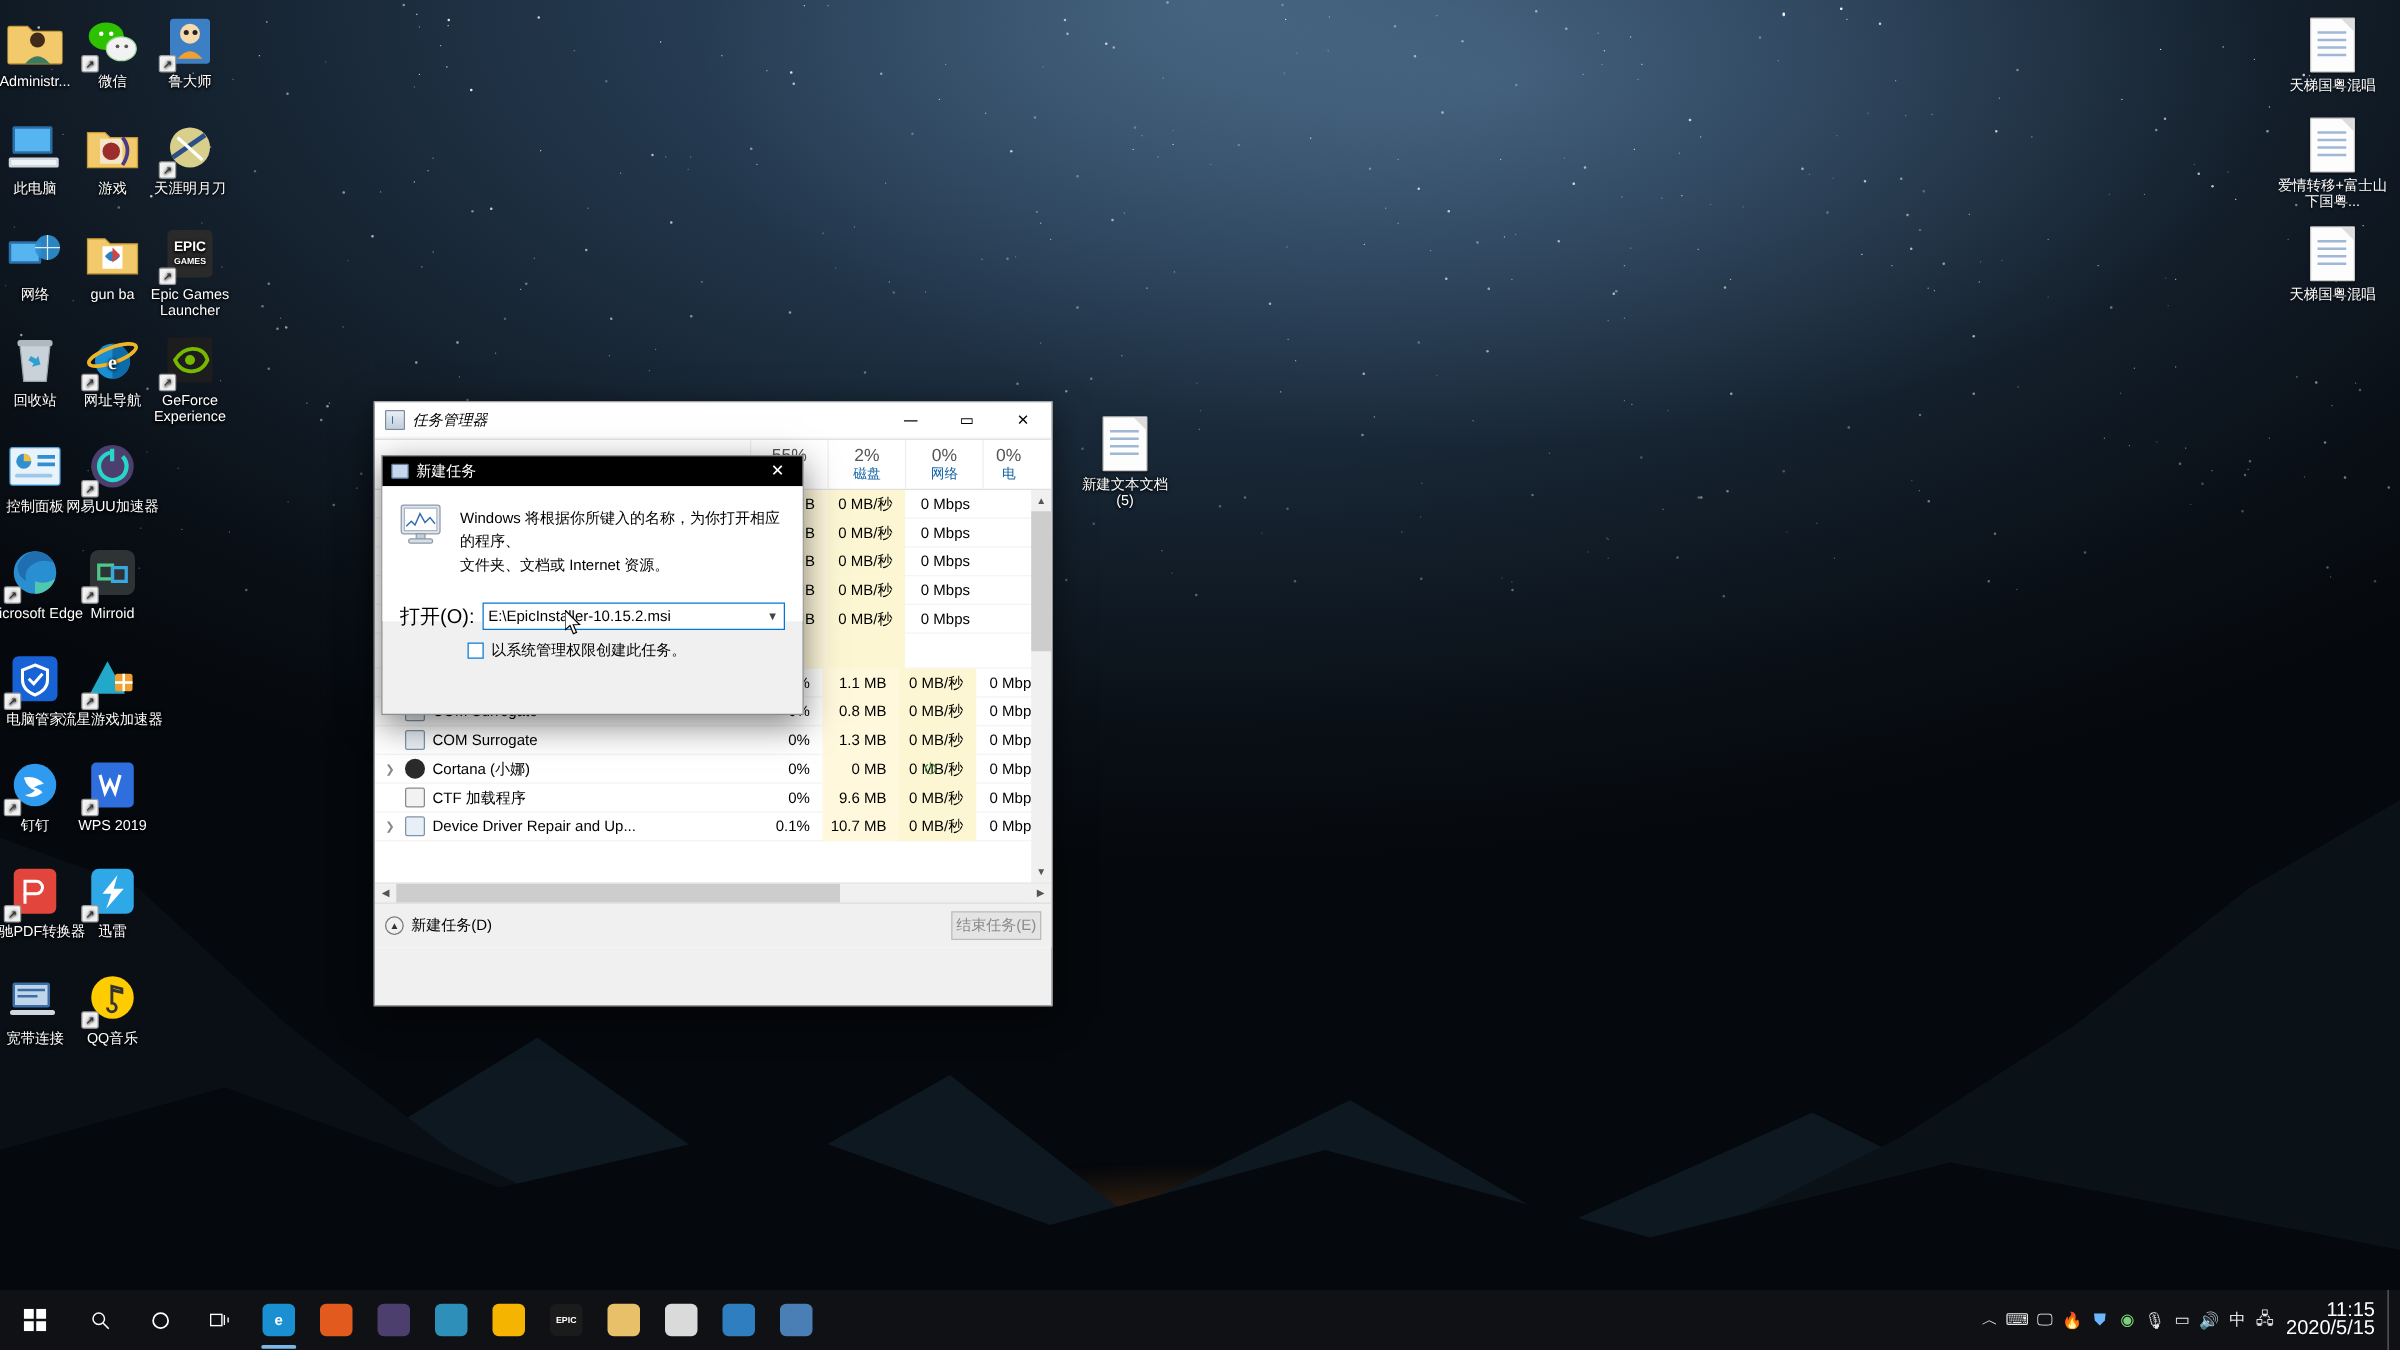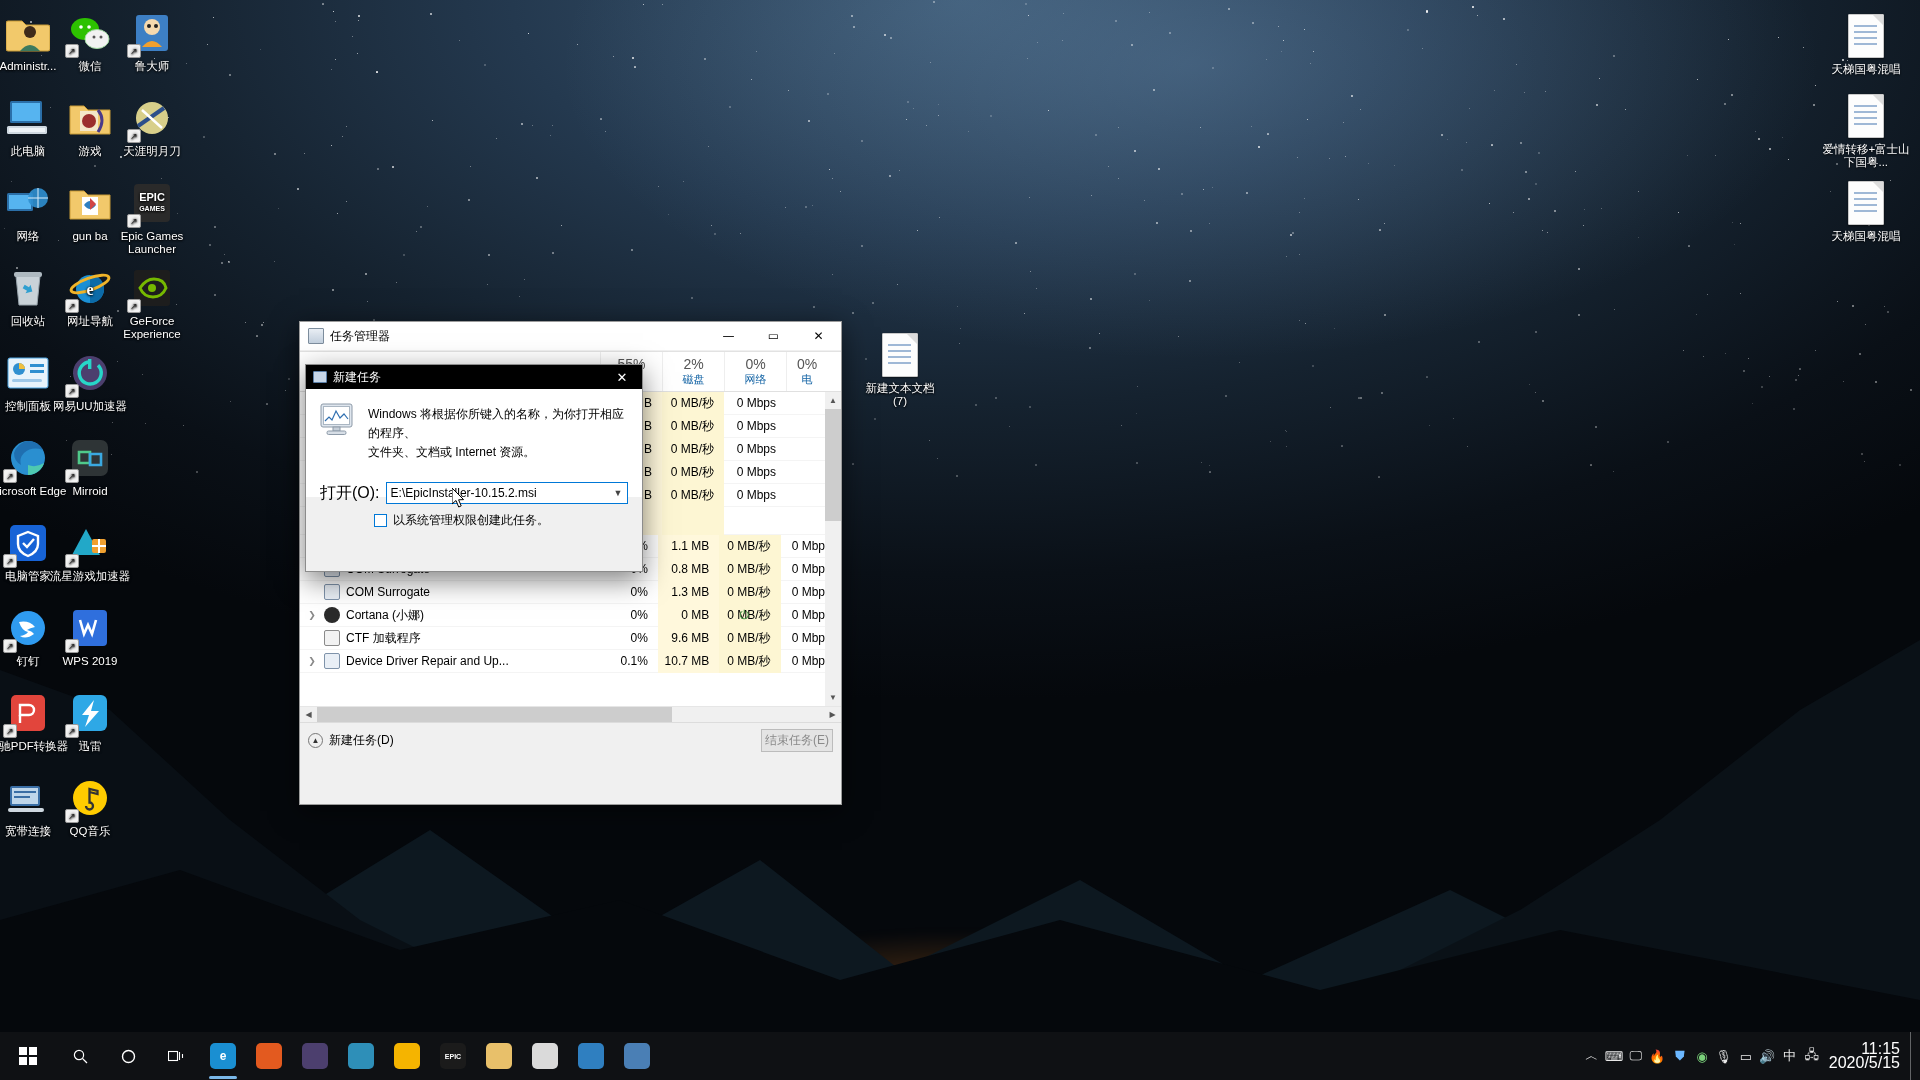--- a/index.html
+++ b/index.html
@@ -112,20 +112,21 @@
   
   #taskmgr {
     position:absolute; left:299px; top:321px; width:543px; height:484px;
     background:#f0f0f0; border:1px solid #9b9b9b;
     box-shadow:0 6px 26px rgba(0,0,0,.55);
     font-size:12px; color:#000;
   }
   .tm-title {
     height:29px; display:flex; align-items:center; background:#ffffff;
     border-bottom:1px solid #f0f0f0;
+    font-style:italic;
   }
   .tm-title .ic {
     width:16px;height:16px;margin:0 6px 0 8px;
     background:linear-gradient(#e9eef4,#c3d0de); border:1px solid #7d8d9d; border-radius:1px;
     position:relative;
   }
   .tm-title .ic:after{
     content:""; position:absolute; left:2px; right:2px; top:4px; height:6px;
     background:
       linear-gradient(90deg, transparent 0 10%, #2f6fb0 10% 14%, transparent 14% 30%, #2f6fb0 30% 34%, transparent 34% 55%, #2f6fb0 55% 59%, transparent 59%);
@@ -984,21 +985,21 @@
 
   <div class="dicon" id="center-doc" style="left:857px;top:332px;width:86px;">
     <div class="glyph">
       <div class="docpage">
           <i style="top:10px"></i>
           <i style="top:16px"></i>
           <i style="top:22px"></i>
           <i style="top:28px"></i>
         </div>
     </div>
-    <span class="lbl">新建文本文档 (7)</span>
+    <span class="lbl">新建文本文档 (5)</span>
   </div>
 
   <div class="right-icons" id="right-icons">
       <div class="ricon" style="position:absolute;top:8px;right:0;">
       <div class="glyph">
         <div class="docpage">
             <i style="top:10px"></i>
             <i style="top:16px"></i>
             <i style="top:22px"></i>
             <i style="top:28px"></i>

